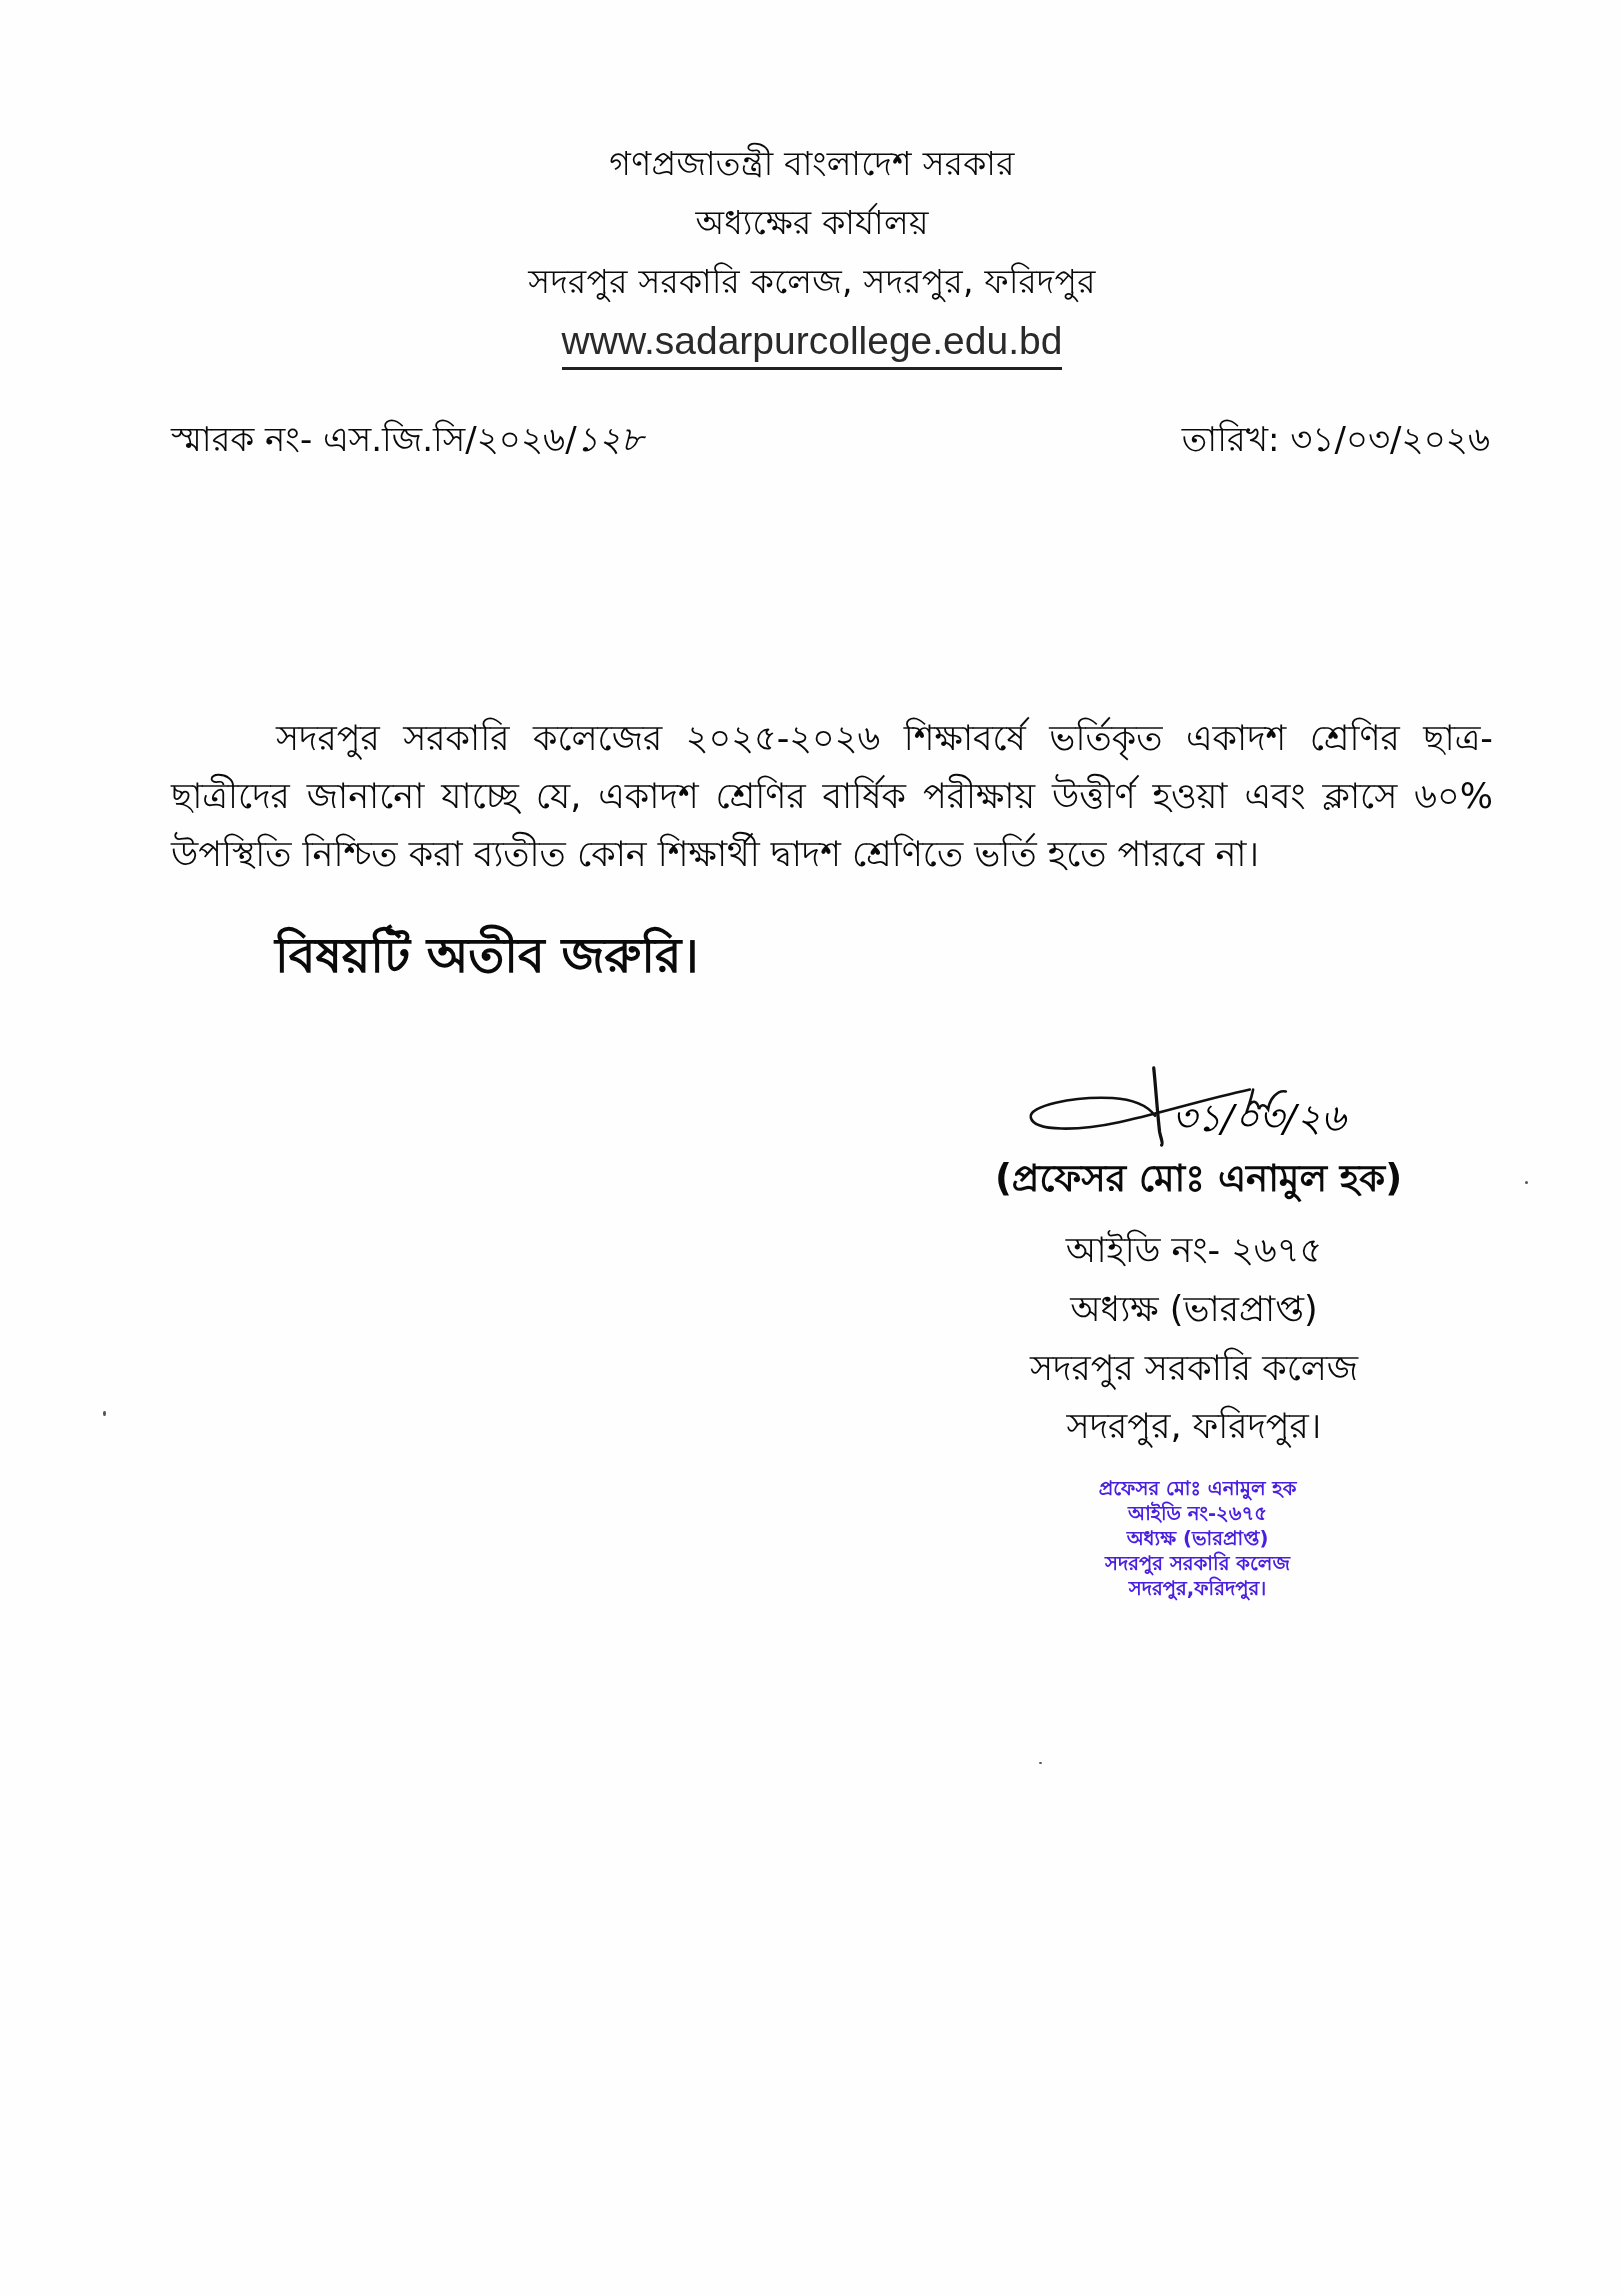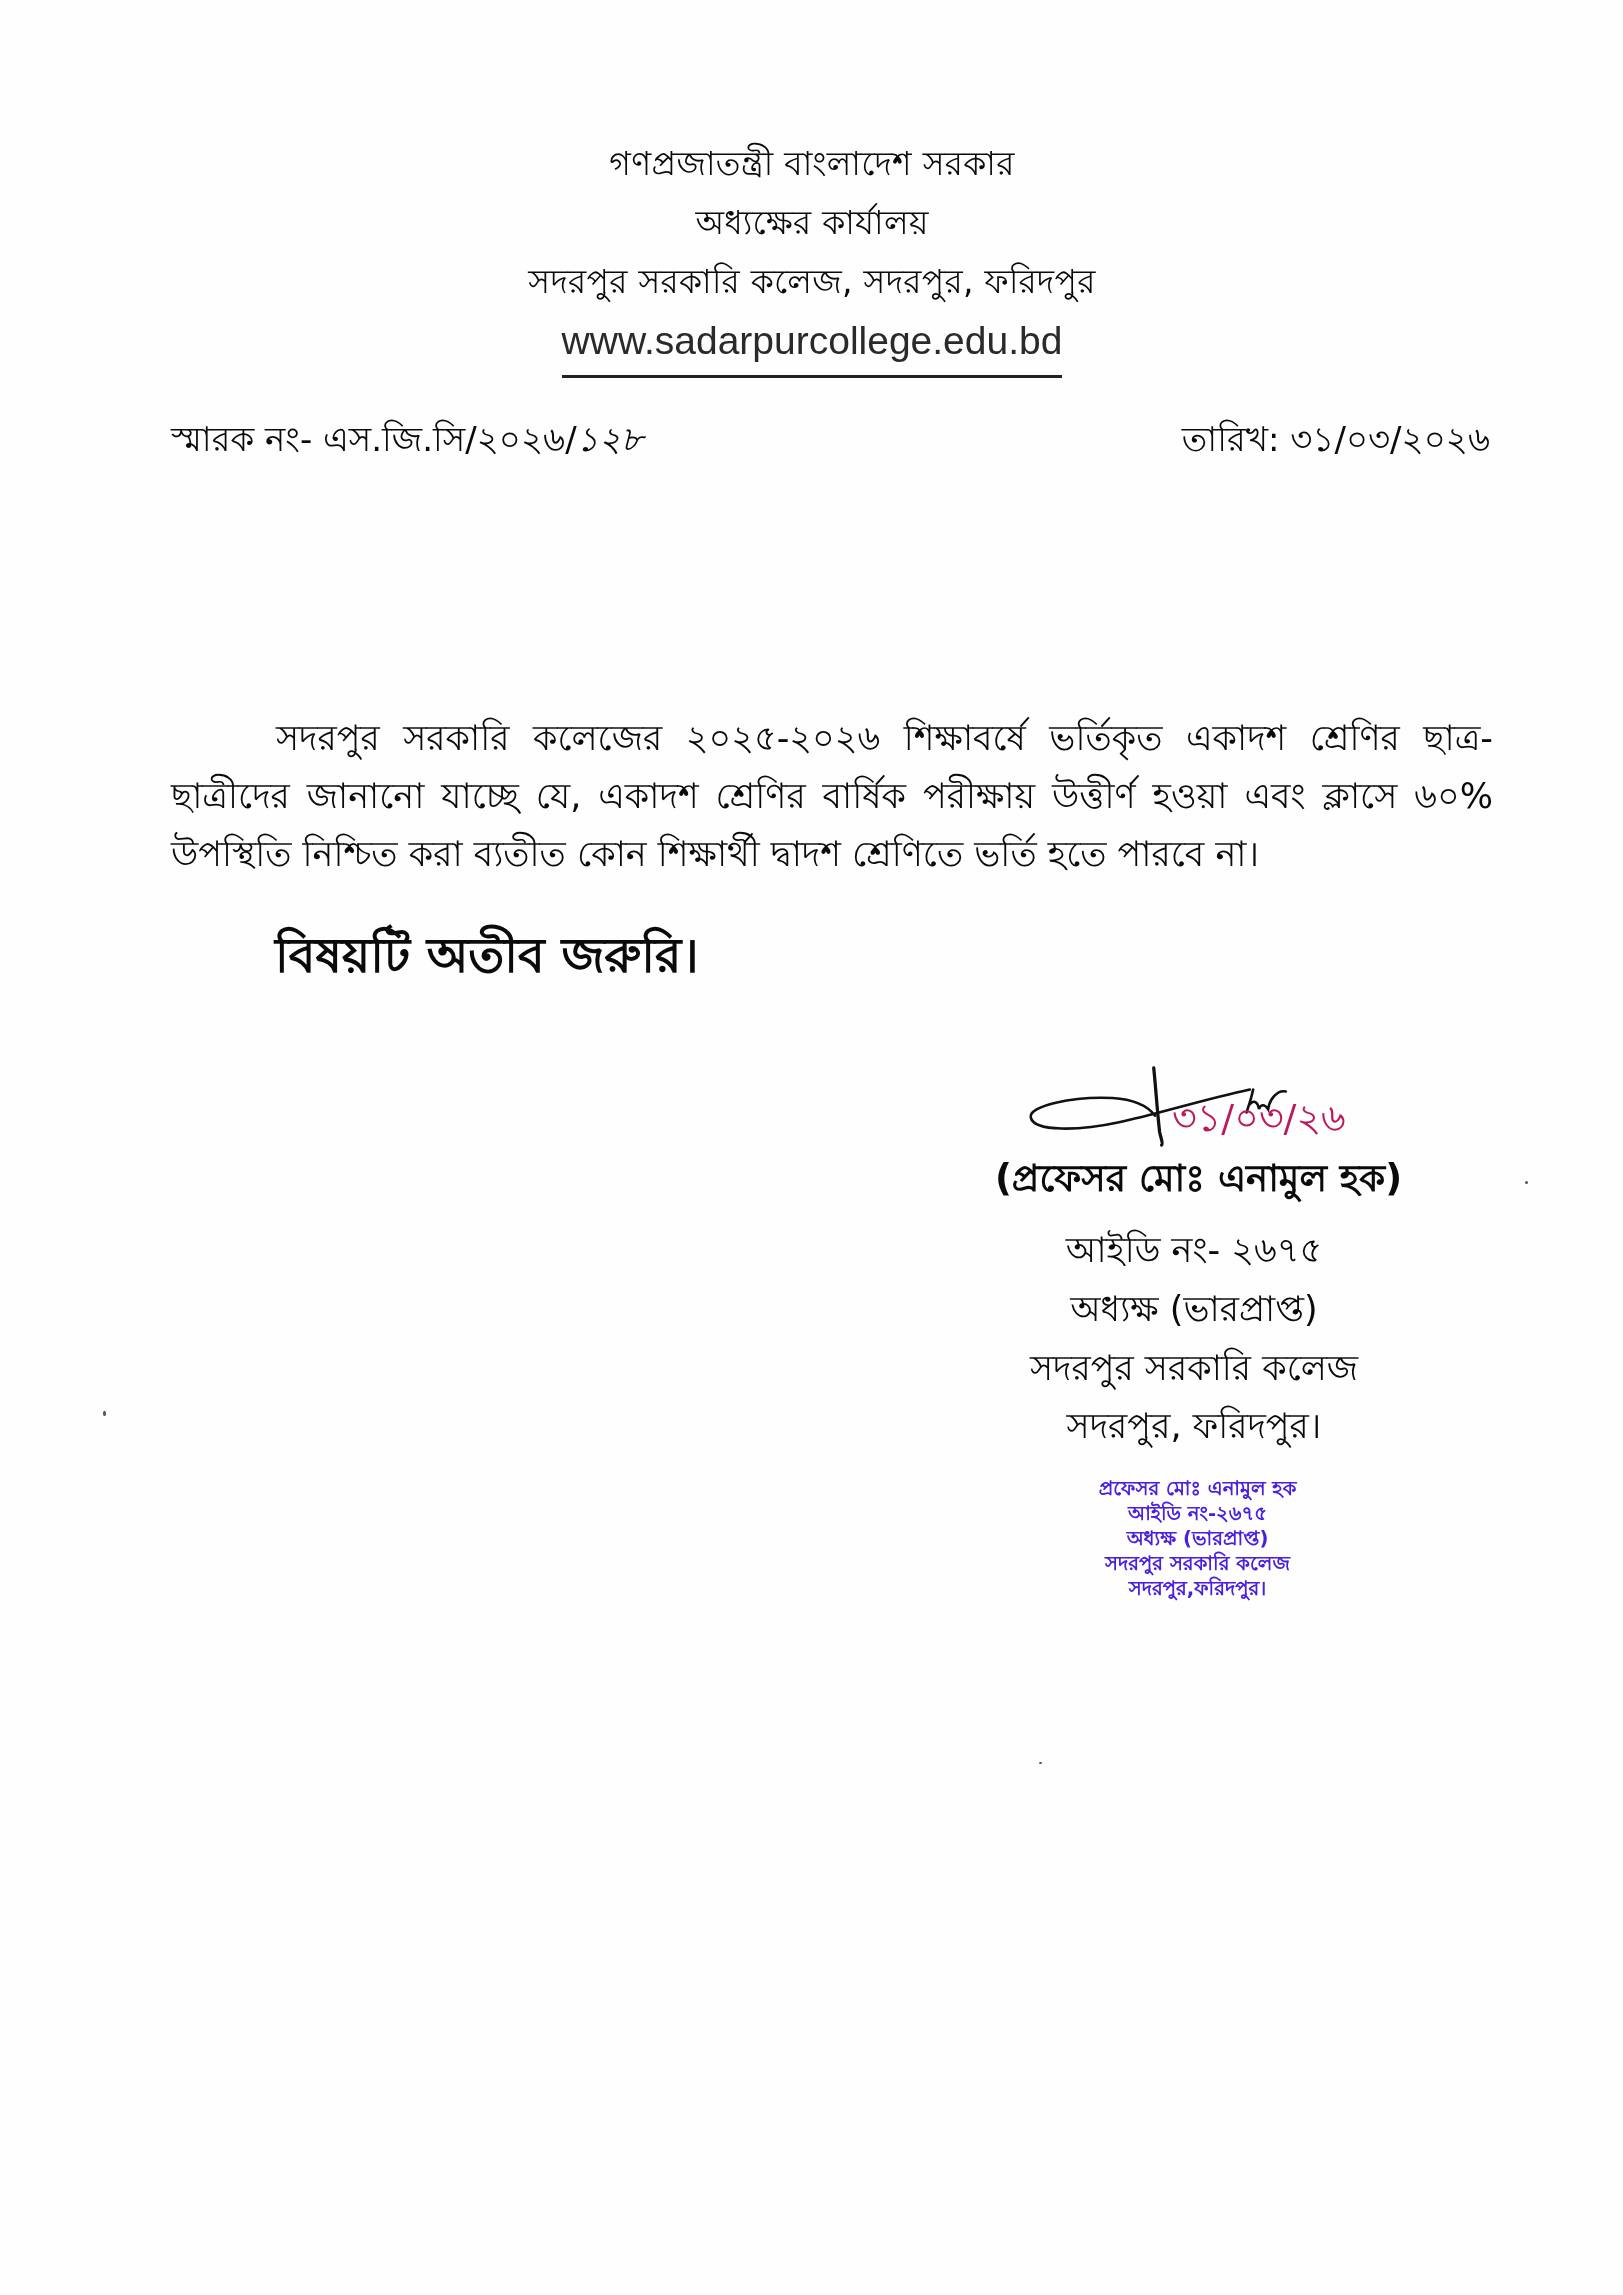--- a/index.html
+++ b/index.html
@@ -10,21 +10,21 @@
   }
   .page { position: absolute; inset: 0; background: #fefefe; }
   .abs { position: absolute; white-space: nowrap; }
   .center-line { position: absolute; left: 0; width: 1624px; text-align: center; white-space: nowrap; }
 
   .hdr { font-size: 33px; line-height: 46px; font-weight: 400; letter-spacing: 0.3px; }
   .url {
     font-family: "Liberation Sans", "DejaVu Sans", sans-serif;
     font-size: 39px; line-height: 52px; color: #2a2a2a;
   }
-  .url span { border-bottom: 3.3px solid #222; padding-bottom: 13px; }
+  .url span { border-bottom: 3.3px solid #222; padding-bottom: 5px; }
 
   .memo { left: 171px; top: 414px; font-size: 34px; line-height: 50px; }
   .date { right: 134px; top: 414px; font-size: 34px; line-height: 50px; }
   .memo .hand { font-family: "DejaVu Serif", serif; font-style: italic; font-weight: 400; }
 
   .title {
     top: 601px; left: 0; width: 1624px; text-align: center;
     font-size: 46px; line-height: 65px; font-weight: 700; white-space: nowrap;
   }
   .title span { border-bottom: 3.3px solid #111; padding-bottom: 2.6px; }
@@ -79,21 +79,21 @@
 
   <div class="para"><span class="indent"></span><span>সদরপুর সরকারি কলেজের ২০২৫-২০২৬ শিক্ষাবর্ষে ভর্তিকৃত একাদশ শ্রেণির ছাত্র-ছাত্রীদের জানানো যাচ্ছে যে, একাদশ শ্রেণির বার্ষিক পরীক্ষায় উত্তীর্ণ হওয়া এবং ক্লাসে ৬০% উপস্থিতি নিশ্চিত করা ব্যতীত কোন শিক্ষার্থী দ্বাদশ শ্রেণিতে ভর্তি হতে পারবে না।</span></div>
 
   <div class="abs urgent">বিষয়টি অতীব জরুরি।</div>
 
   <svg class="sig-svg" viewBox="0 0 520 200">
     <path d="M 350 45 C 280 60, 200 85, 150 95 C 90 108, 20 110, 15 88 C 10 70, 80 55, 140 58 C 175 60, 195 72, 205 85" fill="none" stroke="#111" stroke-width="4" stroke-linecap="round"></path>
     <path d="M 203 12 C 206 40, 208 75, 212 110 C 214 120, 218 128, 215 130" fill="none" stroke="#111" stroke-width="5" stroke-linecap="round"></path>
     <path d="M 355 45 C 352 60, 348 70, 345 80 M 348 70 C 355 60, 362 62, 364 75 C 366 68, 372 66, 378 75 C 380 60, 392 45, 405 48" fill="none" stroke="#111" stroke-width="4" stroke-linecap="round"></path>
   </svg>
-  <div class="abs" style="left:1172px; top:1092px; font-size:38px; line-height:52px; font-family:'DejaVu Serif', serif; color:#be185d;">৩১/০৩/২৬</div>
+  <div class="abs" style="left:1172px; top:1092px; font-size:38px; line-height:52px; font-family:'DejaVu Serif', serif; font-style:italic; color:#000000;">৩১/০৩/২৬</div>
 
   <div class="signatory name">(প্রফেসর মোঃ এনামুল হক)</div>
   <div class="signatory line sl1">আইডি নং- ২৬৭৫</div>
   <div class="signatory line sl2">অধ্যক্ষ (ভারপ্রাপ্ত)</div>
   <div class="signatory line sl3">সদরপুর সরকারি কলেজ</div>
   <div class="signatory line sl4">সদরপুর, ফরিদপুর।</div>
 
   <div class="stamp">
     <div>প্রফেসর মোঃ এনামুল হক</div>
     <div>আইডি নং-২৬৭৫</div>

